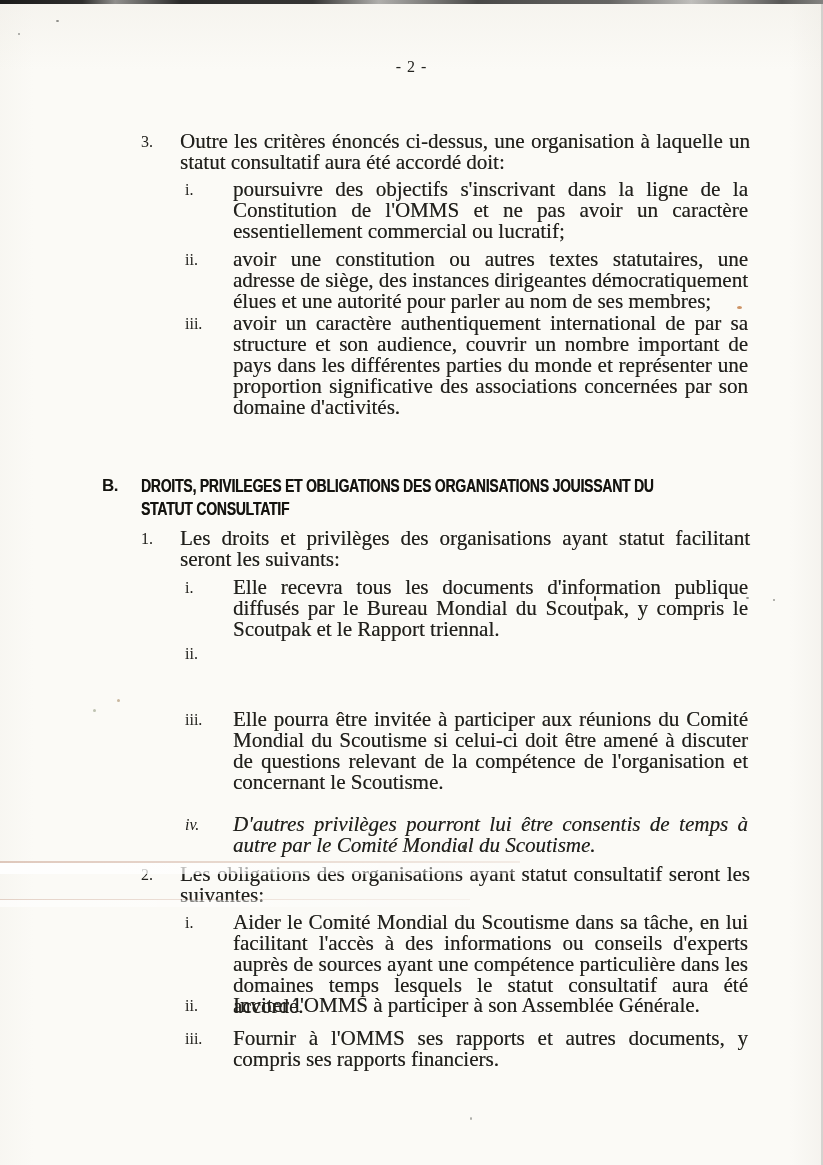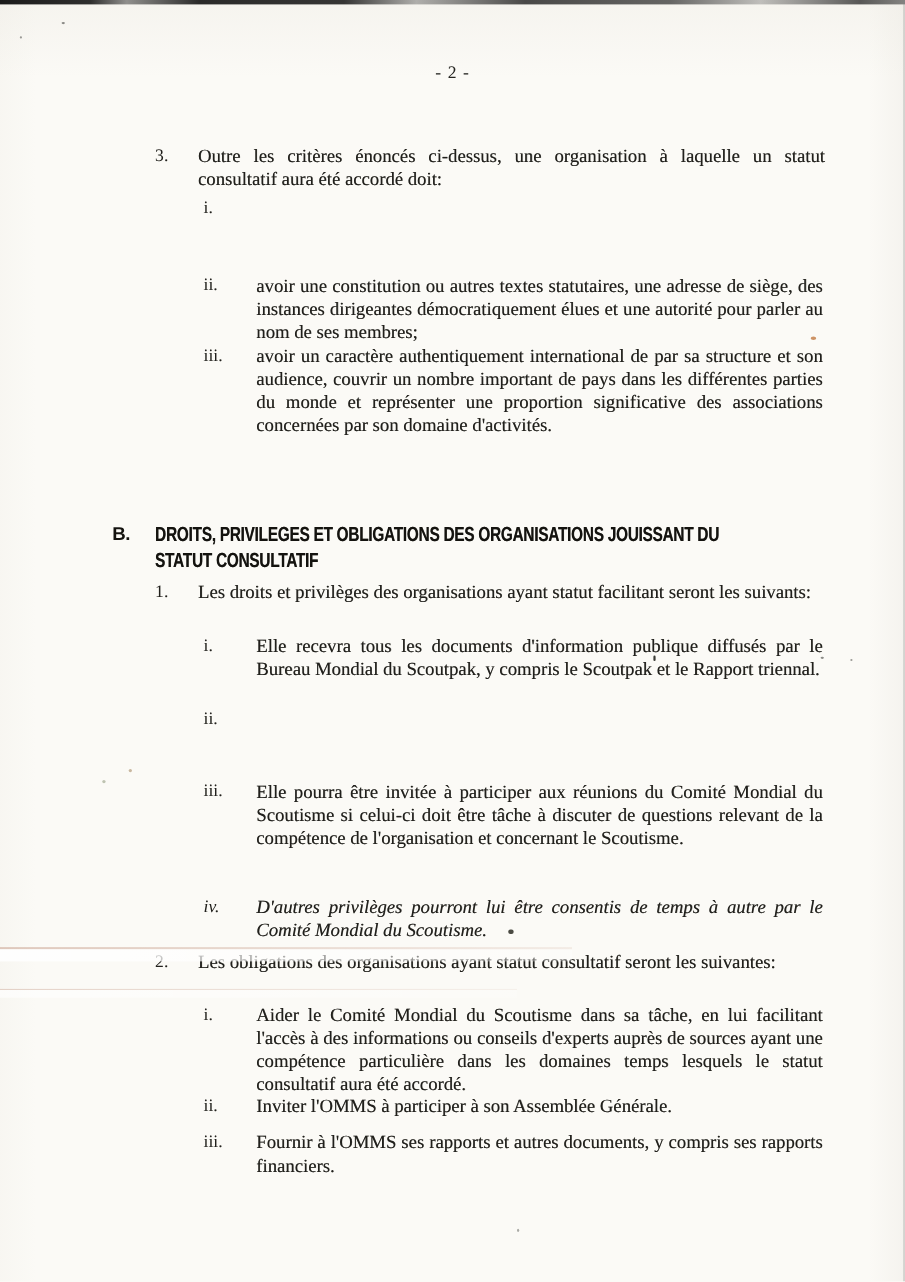--- a/index.html
+++ b/index.html
@@ -35,21 +35,21 @@
   .page-number{
     position:absolute;top:58px;left:0;width:823px;
     text-align:center;font-size:16px;color:#242420;
     letter-spacing:1px;
   }
 
   
   .block{position:absolute;left:0;width:823px;color:#21201c;}
   .block .marker{position:absolute;font-size:16px;line-height:21px;}
   .block .text{
-    font-size:17px;line-height:21px;text-align:justify;
+    font-size:21px;line-height:21px;text-align:justify;
     text-shadow:0.25px 0 0 rgba(33,32,28,.55);
   }
   .l1 .marker{left:141px;}
   .l1 .text{margin-left:180px;width:570px;}
   .l2 .marker{left:185px;}
   .l2 .text{margin-left:233px;width:515px;}
 
   .heading{color:#14130f;font-family:"Liberation Sans", sans-serif;}
   .heading .marker{
     left:102px;font-weight:bold;font-size:17px;line-height:23px;letter-spacing:-0.5px;
@@ -71,20 +71,21 @@
 
   <div class="page-number">- 2 -</div>
 
   <div id="blocks">
       <div class="block l1" style="top: 131px;">
         <span class="marker">3.</span>
         <div class="text">Outre les critères énoncés ci-dessus, une organisation à laquelle un statut consultatif aura été accordé doit:</div>
       </div>
       <div class="block l2" style="top: 179px;">
         <span class="marker">i.</span>
+        <div class="text">poursuivre des objectifs s'inscrivant dans la ligne de la Constitution de l'OMMS et ne pas avoir un caractère essentiellement commercial ou lucratif;</div>
       </div>
       <div class="block l2" style="top: 249px;">
         <span class="marker">ii.</span>
         <div class="text">avoir une constitution ou autres textes statutaires, une adresse de siège, des instances dirigeantes démocratiquement élues et une autorité pour parler au nom de ses membres;</div>
       </div>
       <div class="block l2" style="top: 313px;">
         <span class="marker">iii.</span>
         <div class="text">avoir un caractère authentiquement international de par sa structure et son audience, couvrir un nombre important de pays dans les différentes parties du monde et représenter une proportion significative des associations concernées par son domaine d'activités.</div>
       </div>
       <div class="block heading" style="top: 474px;">
@@ -97,21 +98,21 @@
       </div>
       <div class="block l2" style="top: 577px;">
         <span class="marker">i.</span>
         <div class="text">Elle recevra tous les documents d'information publique diffusés par le Bureau Mondial du Scoutpak, y compris le Scoutpak et le Rapport triennal.</div>
       </div>
       <div class="block l2" style="top: 643px;">
         <span class="marker">ii.</span>
       </div>
       <div class="block l2" style="top: 709px;">
         <span class="marker">iii.</span>
-        <div class="text">Elle pourra être invitée à participer aux réunions du Comité Mondial du Scoutisme si celui-ci doit être tâche à discuter de questions relevant de la compétence de l'organisation et concernant le Scoutisme.</div>
+        <div class="text">Elle pourra être invitée à participer aux réunions du Comité Mondial du Scoutisme si celui-ci doit être amené à discuter de questions relevant de la compétence de l'organisation et concernant le Scoutisme.</div>
       </div>
       <div class="block l2" style="top: 814px; font-style: italic;">
         <span class="marker">iv.</span>
         <div class="text">D'autres privilèges pourront lui être consentis de temps à autre par le Comité Mondial du Scoutisme.</div>
       </div>
       <div class="block l1" style="top: 864px;">
         <span class="marker">2.</span>
         <div class="text">Les obligations des organisations ayant statut consultatif seront les suivantes:</div>
       </div>
       <div class="block l2" style="top: 912px;">

